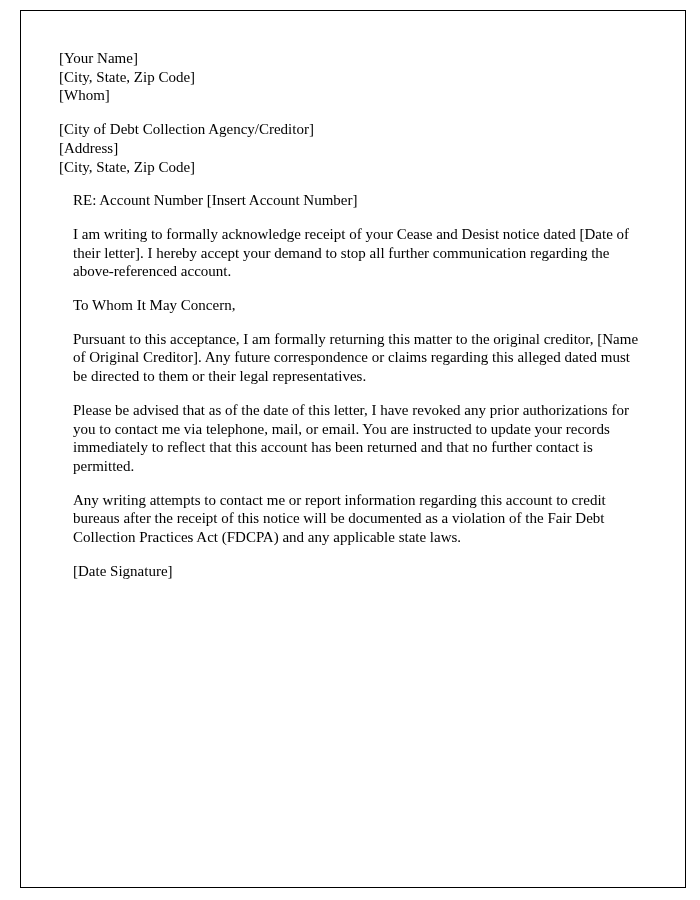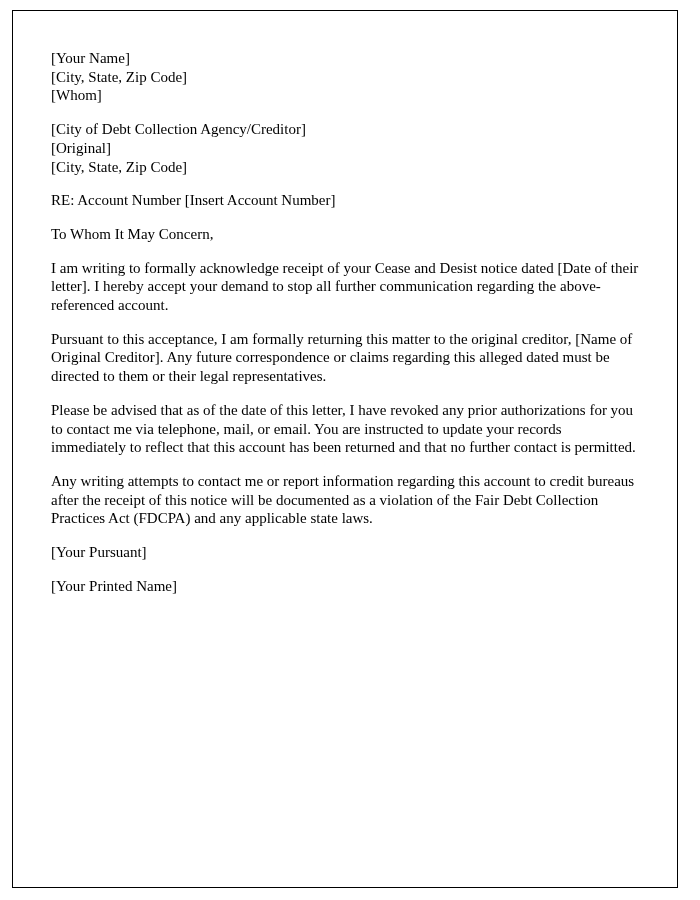--- a/index.html
+++ b/index.html
@@ -9,73 +9,72 @@
   }
   body {
     width: 700px;
     height: 900px;
     font-family: "Liberation Serif", serif;
     color: #000000;
     position: relative;
   }
   .page-frame {
     position: absolute;
-    left: 12px;
+    left: 20px;
     top: 10px;
     width: 666px;
     height: 878px;
     border: 1px solid #000000;
     box-sizing: border-box;
     background: #ffffff;
   }
   .letter-body {
     padding: 38px 38px 0 38px;
     font-size: 15px;
     line-height: 18.7px;
   }
   .block {
     margin: 0 0 15px 0;
   }
   .line {
     white-space: nowrap;
   }
   .para {
-    margin: 0 0 15px 0;
+    margin: 0 0 15px 14px;
     max-width: 590px;
   }
 </style>
 </head>
 <body>
 
 <div class="page-frame">
   <div class="letter-body">
 
     <div class="block">
       <div class="line">[Your Name]</div>
       <div class="line">[City, State, Zip Code]</div>
       <div class="line">[Whom]</div>
     </div>
 
     <div class="block">
       <div class="line">[City of Debt Collection Agency/Creditor]</div>
-      <div class="line">[Original]</div>
+      <div class="line">[Address]</div>
       <div class="line">[City, State, Zip Code]</div>
     </div>
 
     <div class="para">RE: Account Number [Insert Account Number]</div>
 
+    <div class="para">I am writing to formally acknowledge receipt of your Cease and Desist notice dated [Date of their letter]. I hereby accept your demand to stop all further communication regarding the above-referenced account.</div>
+
     <div class="para">To Whom It May Concern,</div>
-
-    <div class="para">I am writing to formally acknowledge receipt of your Cease and Desist notice dated [Date of their letter]. I hereby accept your demand to stop all further communication regarding the above-referenced account.</div>
 
     <div class="para">Pursuant to this acceptance, I am formally returning this matter to the original creditor, [Name of Original Creditor]. Any future correspondence or claims regarding this alleged dated must be directed to them or their legal representatives.</div>
 
     <div class="para">Please be advised that as of the date of this letter, I have revoked any prior authorizations for you to contact me via telephone, mail, or email. You are instructed to update your records immediately to reflect that this account has been returned and that no further contact is permitted.</div>
 
     <div class="para">Any writing attempts to contact me or report information regarding this account to credit bureaus after the receipt of this notice will be documented as a violation of the Fair Debt Collection Practices Act (FDCPA) and any applicable state laws.</div>
 
 
-    <div class="para">[Your Pursuant]</div>
+    <div class="para">[Date Signature]</div>
 
-    <div class="para">[Your Printed Name]</div>
 
   </div>
 </div>
 
 </body></html>

